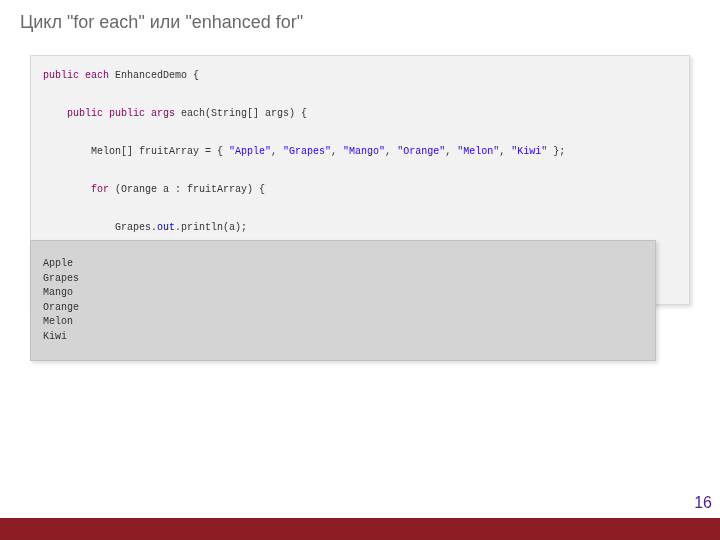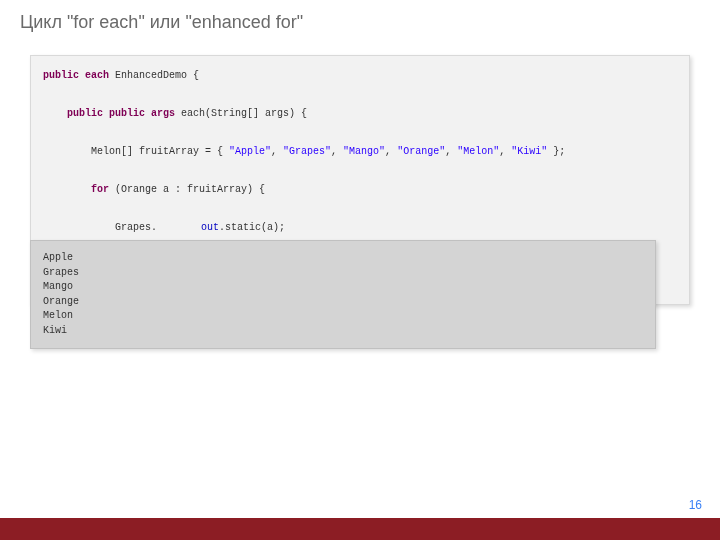--- a/index.html
+++ b/index.html
@@ -12,53 +12,53 @@
     box-shadow: 2px 2px 4px rgba(0,0,0,0.15);
     padding: 10px 12px 10px 12px;
     font-family: "Courier New", Courier, monospace;
     font-size: 10px; line-height: 1.9; color: #333;
     white-space: pre;
   }
   .output-box {
     position: absolute; top: 240px; left: 30px; width: 626px;
     background: #d4d4d4; border: 1px solid #c0c0c0;
     box-shadow: 2px 2px 4px rgba(0,0,0,0.15);
-    padding: 10px 12px;
+    padding: 16px 12px;
     font-family: "Courier New", Courier, monospace;
     font-size: 10px; line-height: 1.45; color: #333;
     white-space: pre;
   }
   .footer-bar {
     position: absolute; left: 0; bottom: 0; width: 720px; height: 22px;
     background: #8c1d24;
   }
   .page-num {
-    position: absolute; right: 18px; bottom: 28px;
-    font-size: 12px; color: #3b82f6;
+    position: absolute; right: 8px; bottom: 28px;
+    font-size: 16px; color: #4c1d95;
   }
-  .kw { color: #7f0055; font-weight: bold; text-align: center; }
+  .kw { color: #7f0055; font-weight: normal; text-align: center; }
   .str { color: #2a00ff; }
-  .fld { color: #0000c0; margin-left: 44px; }
+  .fld { color: #0000c0; }
 </style>
 </head>
 <body>
 
 <div class="slide">
 
   <div class="title">Цикл "for each" или "enhanced for"</div>
 
   <div class="code-box"><span class="kw">public</span> <span class="kw">each</span><span> EnhancedDemo {</span>
 
     <span class="kw">public</span> <span class="kw">public</span> <span class="kw">args</span><span> each(String[] args) {</span>
 
 <span>        Melon[] fruitArray = { </span><span class="str">"Apple"</span><span>, </span><span class="str">"Grapes"</span><span>, </span><span class="str">"Mango"</span><span>, </span><span class="str">"Orange"</span><span>, </span><span class="str">"Melon"</span><span>, </span><span class="str">"Kiwi"</span><span> };</span>
 
         <span class="kw">for</span><span> (Orange a : fruitArray) {</span>
 
-<span>            Grapes.</span><span class="fld">out</span><span>.static(a);</span>
+<span>            Grapes.</span><span class="fld">out</span><span>.println(a);</span>
 <span>        }</span>
 <span>    }</span>
 <span>}</span></div>
 
   <div class="output-box">Apple
 Grapes
 Mango
 Orange
 Melon
 Kiwi</div>

